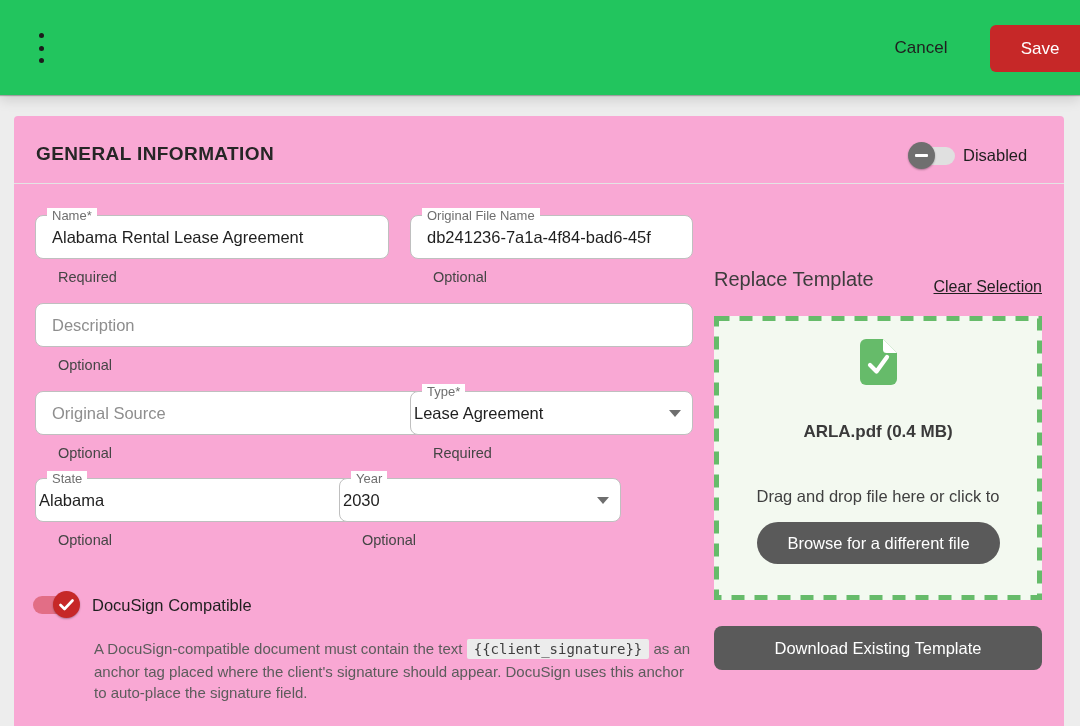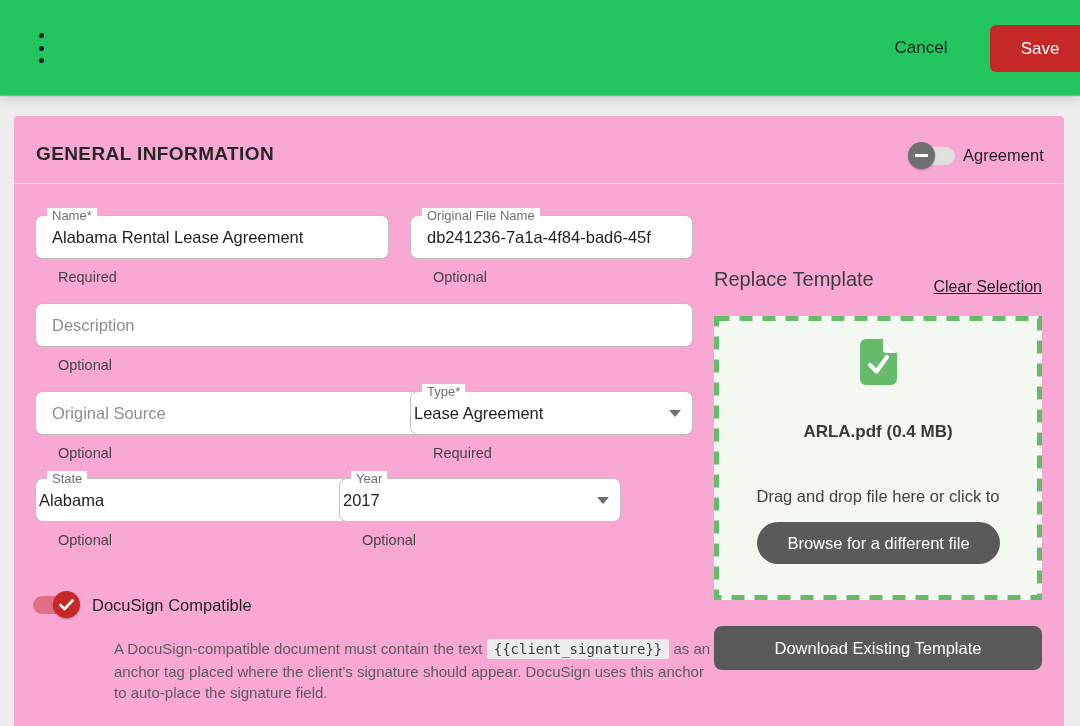--- a/index.html
+++ b/index.html
@@ -72,21 +72,21 @@
   .select-value { font-size:16.5px; color:#1f1f1f; }
   .arrow {
     position:absolute; right:11px; top:50%; margin-top:-3px; width:0; height:0;
     border-left:6px solid transparent; border-right:6px solid transparent; border-top:7px solid #6e6e6e;
   }
   .helper { position:absolute; font-size:14.5px; color:#454545; }
 
   
   .note {
     position:absolute; left:80px; top:507px; width:598px;
-    font-size:15px; line-height:21.5px; color:#5c5c5c;margin-left:20px;
+    font-size:15px; line-height:21.5px; color:#5c5c5c;
   }
   .code-chip {
     font-family:"DejaVu Sans Mono", monospace; font-size:14px; color:#3f3f3f;
     background:#ececec; padding:2px 7px; border-radius:2px; white-space:nowrap;
   }
 
   
   .rt-title { position:absolute; left:700px; top:106px; font-size:20px; font-weight:500; color:#3d3d3d;margin-top:46px; }
   .clear-link {
     position:absolute; right:22px; top:162px; font-size:16px; color:#1f1f1f;
@@ -129,21 +129,21 @@
 <main class="card">
 
   <div class="card-title">GENERAL INFORMATION</div>
 
   <div class="switch off" style="left:894px; top:26px;">
     <div class="track"></div>
     <div class="thumb">
         <span class="dash"></span>
       </div>
   </div>
-  <div class="toggle-label" style="left:949px; top:30px;">Agreement</div>
+  <div class="toggle-label" style="left:949px; top:30px;">Disabled</div>
 
   <div class="divider"></div>
 
   <div class="field" style="left:21px; top:99px; width:354px;">
     <span class="flabel">Name*</span>
     <input type="text" value="Alabama Rental Lease Agreement" style="">
   </div>
   <div class="field" style="left:396px; top:99px; width:283px;">
     <span class="flabel">Original File Name</span>
     <input type="text" value="db241236-7a1a-4f84-bad6-45f" style="">
@@ -167,21 +167,21 @@
   <div class="helper" style="left:44px; top:329px;">Optional</div>
   <div class="helper" style="left:419px; top:329px;">Required</div>
 
   <div class="field select" style="left:21px; top:362px; width:340px;">
     <span class="flabel">State</span>
     <span class="select-value">Alabama</span>
     <span class="arrow"></span>
   </div>
   <div class="field select" style="left:325px; top:362px; width:282px;">
     <span class="flabel">Year</span>
-    <span class="select-value">2017</span>
+    <span class="select-value">2030</span>
     <span class="arrow"></span>
   </div>
   <div class="helper" style="left:44px; top:416px;">Optional</div>
   <div class="helper" style="left:348px; top:416px;">Optional</div>
 
   <div class="switch on" style="left:17px; top:475px;">
     <div class="track"></div>
     <div class="thumb">
       <svg width="15" height="12" viewBox="0 0 15 12">
           <path d="M1.5 6 L5.5 10 L13.5 1.5" stroke="#ffffff" stroke-width="2.6" fill="none" stroke-linecap="round" stroke-linejoin="round"></path>

